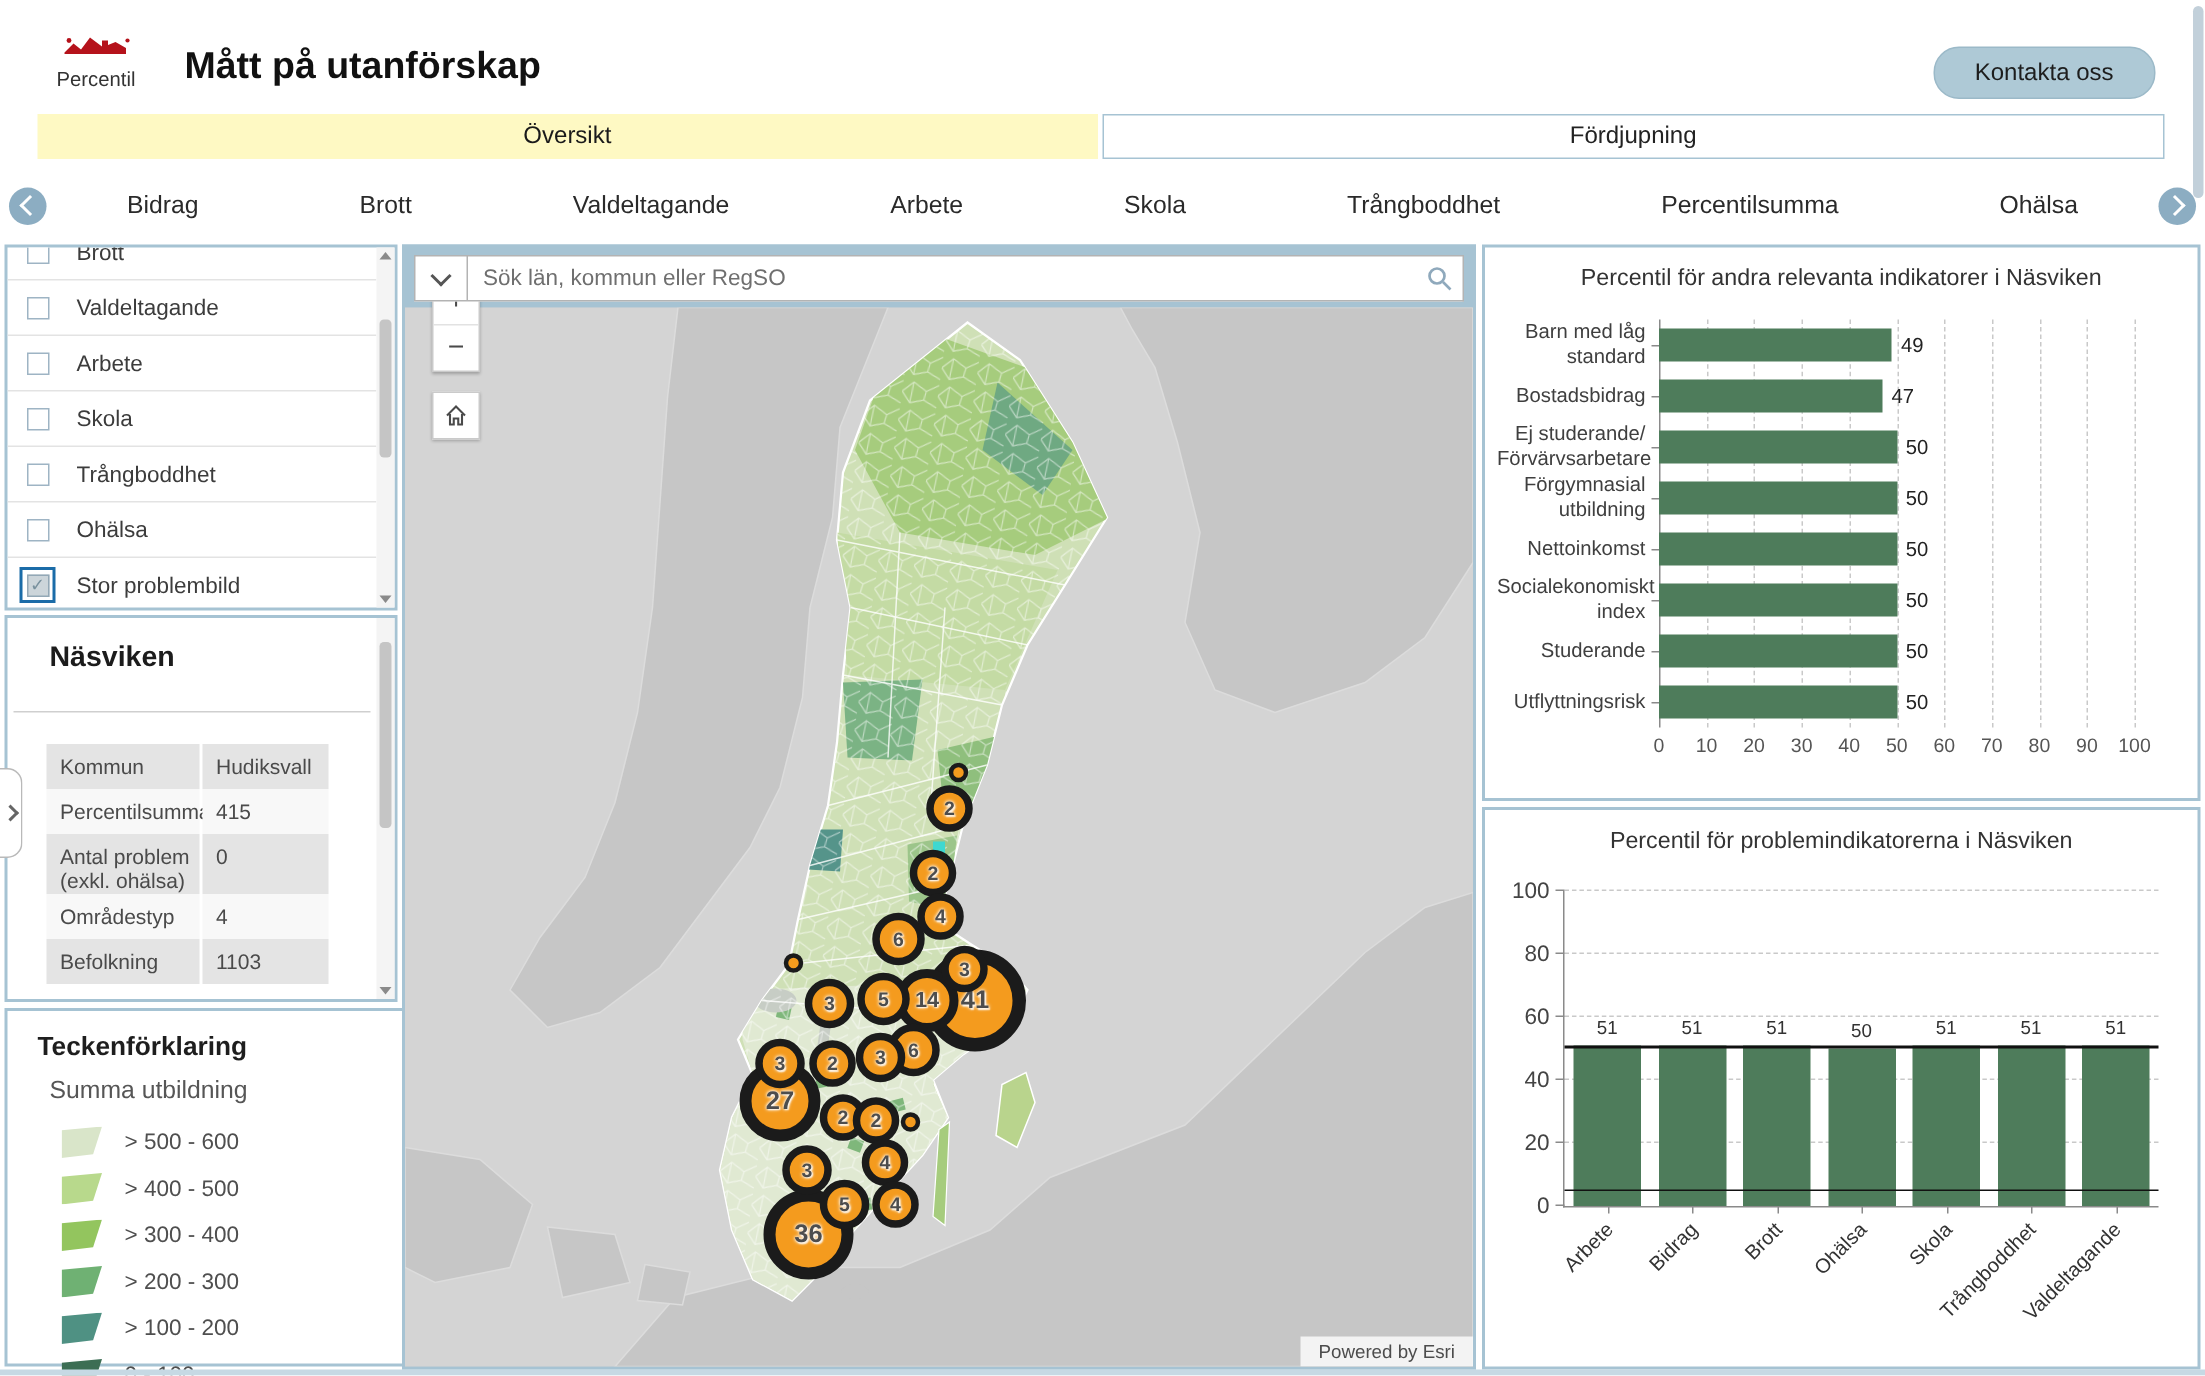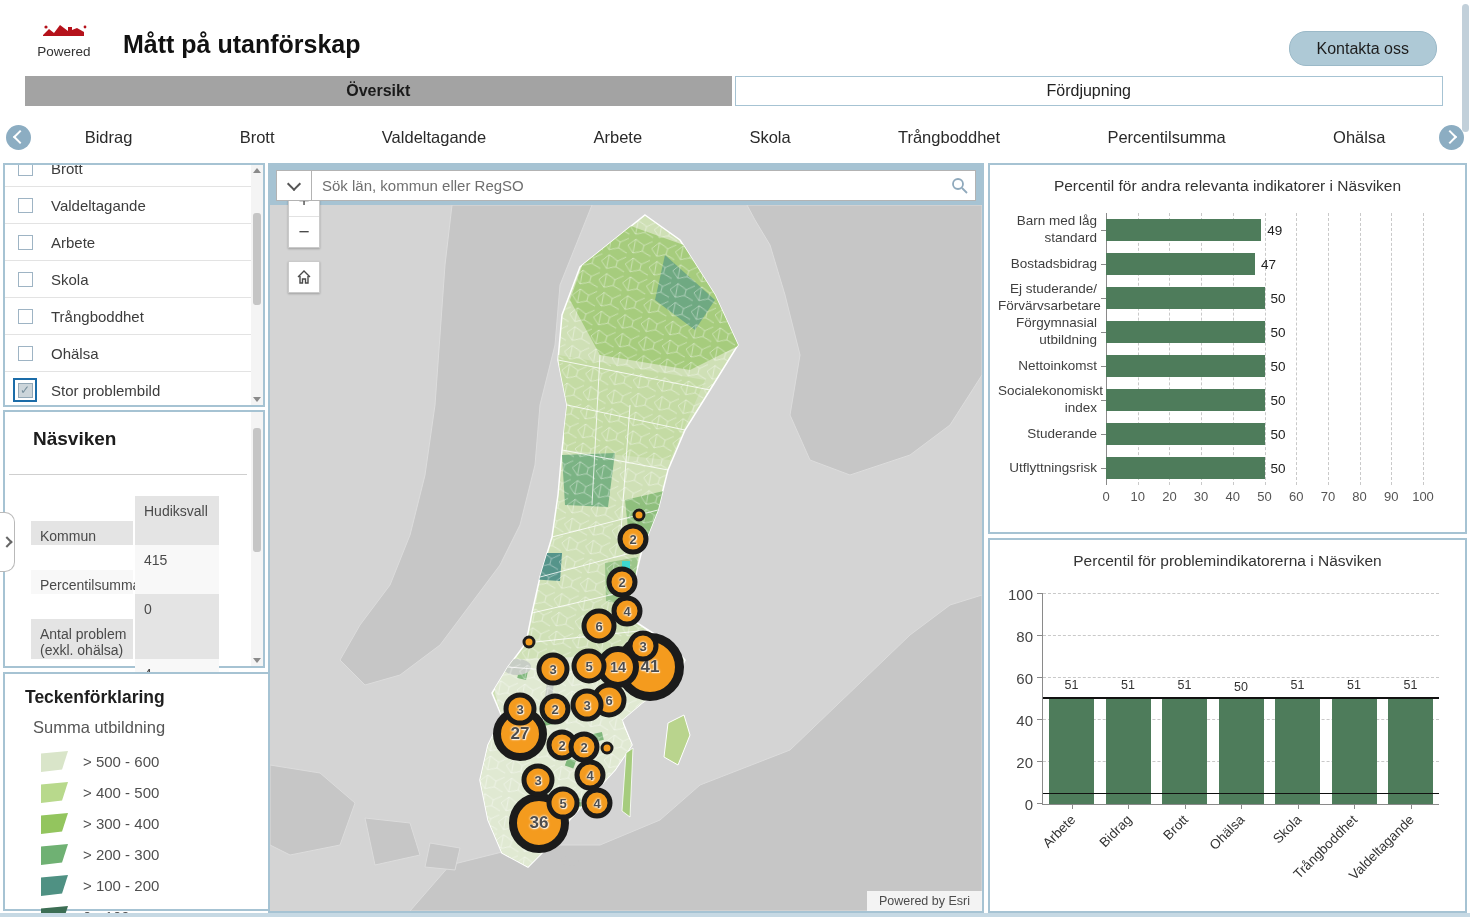--- a/index.html
+++ b/index.html
@@ -9,21 +9,21 @@
   .logo{position:absolute;left:28px;top:18px;width:72px;text-align:center;}
   .logo-text{font-size:13.5px;color:#333;margin-top:-2px;}
   .page-title{position:absolute;left:123px;top:30px;font-size:25px;font-weight:bold;color:#111;}
   .contact-btn{position:absolute;right:33px;top:31px;height:33px;padding:0 27px;border-radius:17px;
     background:#aec9d6;border:1px solid #9bb9c8;font-size:16px;color:#1d1d1d;display:flex;align-items:center;cursor:pointer;}
   .win-sb{position:absolute;right:1px;top:4px;width:7px;height:128px;border-radius:4px;background:#c2d0da;}
 
   
   .tabs{position:absolute;left:25px;top:76px;right:27px;height:30px;display:flex;gap:3px;}
   .tab{flex:1;display:flex;align-items:center;justify-content:center;font-size:16px;box-sizing:border-box;cursor:pointer;}
-  .tab.active{background:#a3a3a3;font-weight:bold;color:#1a1a1a;}
+  .tab.active{background:#fef9c3;font-weight:normal;color:#1a1a1a;}
   .tab.inactive{background:#fff;border:1px solid #a6c3d3;color:#222;}
 
   
   .catnav{position:absolute;left:6px;right:6px;top:116px;height:42px;display:flex;align-items:center;}
   .nav-arrow{width:25px;height:25px;border-radius:50%;background:#8cadc2;display:flex;align-items:center;justify-content:center;cursor:pointer;flex:0 0 auto;}
   .catnav-items{flex:1;display:flex;justify-content:space-around;font-size:16.5px;color:#2a2a2a;}
   .nav-item{cursor:pointer;padding:4px 8px;}
   .chev{display:inline-block;width:8px;height:8px;border-right:2px solid #fff;border-bottom:2px solid #fff;}
   .chev.left{transform:rotate(135deg);margin-left:3px;}
   .chev.right{transform:rotate(-45deg);margin-right:3px;}
@@ -55,21 +55,21 @@
   .cb{width:15px;height:15px;border:1px solid #9eb4c4;background:#fff;box-sizing:border-box;font-size:12px;line-height:13px;text-align:center;color:#78909d;}
   .cb.checked{background:#ccd5da;border-color:#93a8b6;}
 
   
   .info-title{position:absolute;left:28px;top:16px;font-size:19px;font-weight:bold;color:#1c1c1c;}
   .info-hr{position:absolute;left:4px;right:16px;top:62px;border-top:1px solid #cfcfcf;}
   .i-table{position:absolute;left:26px;top:84px;width:188px;}
   .i-row{display:flex;}
   .i-row.odd > div{background:#e4e4e4;}
   .i-row.even > div{background:#f8f8f8;}
-  .i-label{width:102px;padding:7px 0 1px 9px;font-size:14px;color:#4a4a4a;box-sizing:border-box;margin-top:25px;}
+  .i-label{width:102px;padding:7px 0 1px 9px;font-size:14px;color:#4a4a4a;box-sizing:border-box;}
   .i-val{flex:1;padding:7px 0 7px 9px;font-size:14px;color:#4a4a4a;margin-left:2px;}
   .collapse-tab{position:absolute;left:-6px;top:100px;width:15px;height:58px;background:#fff;border:1px solid #b9b9b9;border-left:none;
     border-radius:0 10px 10px 0;display:flex;align-items:center;justify-content:center;cursor:pointer;}
 
   
   .legend-title{position:absolute;left:20px;top:13px;font-size:17.5px;font-weight:bold;color:#1e1e1e;}
   .legend-sub{position:absolute;left:28px;top:44px;font-size:16.5px;color:#565656;}
   .lg-list{position:absolute;left:36px;top:72px;right:16px;}
   .lg-row{display:flex;align-items:center;height:31px;gap:15px;}
   .lg-swatch{width:27px;height:21px;clip-path:polygon(0 12%,100% 0,78% 88%,0 100%);flex:0 0 auto;}
@@ -127,21 +127,21 @@
 <body>
 
 <div class="app">
 
   <div class="logo">
     <svg width="46" height="24" viewBox="0 0 46 24">
       <path d="M2 17 L8 11 L13 15 L19 7 L27 13 L27 9 L31 9 L31 12 L36 10 L43 14 L43 18 L2 18 Z" fill="#b5121b"></path>
       <circle cx="5" cy="9" r="1.6" fill="#b5121b"></circle>
         <circle cx="44" cy="9" r="1.4" fill="#b5121b"></circle>
     </svg>
-    <div class="logo-text">Powered</div>
+    <div class="logo-text">Percentil</div>
   </div>
   <div class="page-title">Mått på utanförskap</div>
   <div class="contact-btn">Kontakta oss</div>
   <div class="win-sb"></div>
 
   <div class="tabs">
     <div class="tab active">Översikt</div>
     <div class="tab inactive">Fördjupning</div>
   </div>
 

